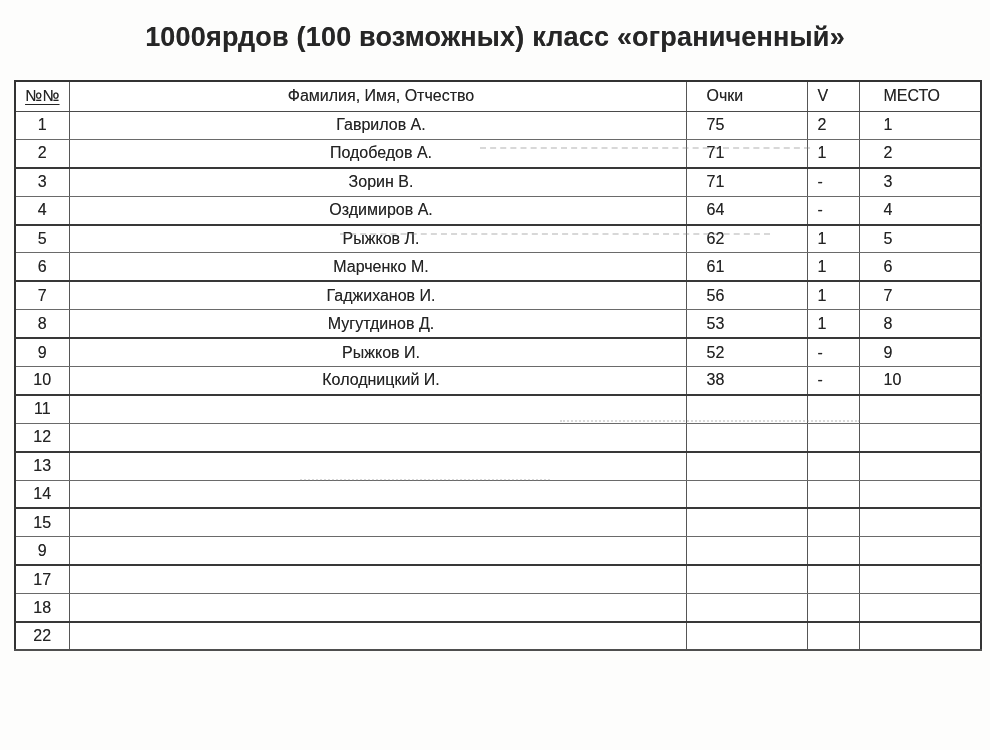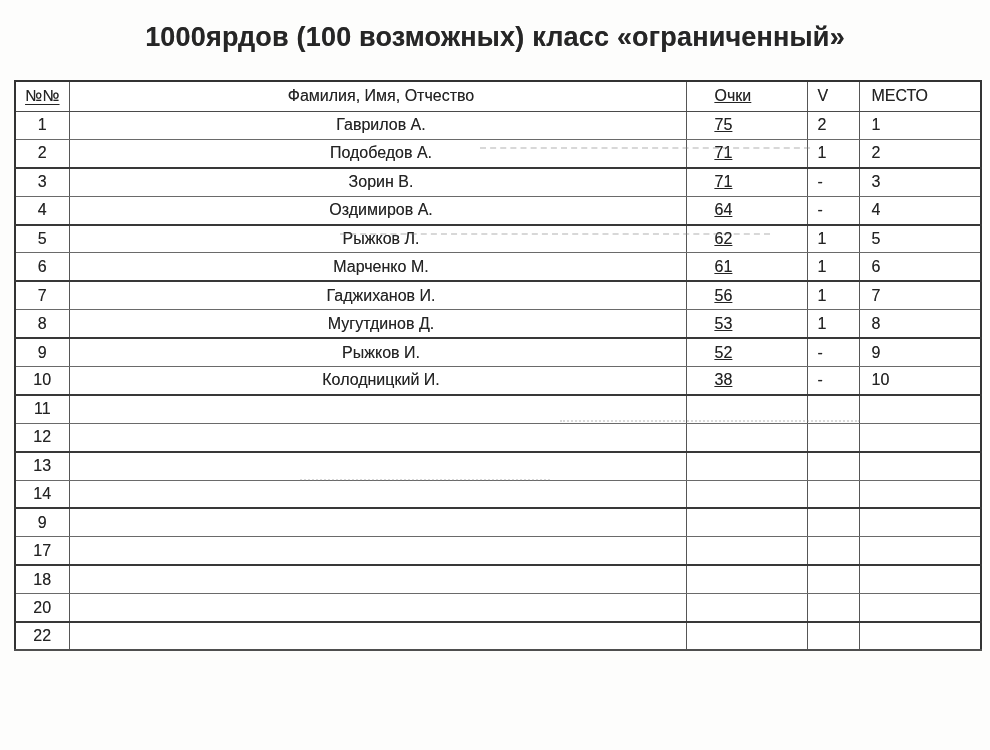--- a/index.html
+++ b/index.html
@@ -53,23 +53,23 @@
     height: 30px;
     font-weight: 400;
     text-align: center;
     border-bottom: 1px solid #4a4a4a;
   }
   thead th.c-num { text-decoration: underline; text-underline-offset: 3px; }
   tbody td { height: 28.4px; }
 
   .c-num   { text-align: center; }
   .c-name  { text-align: center; padding-left: 9px; }
-  .c-score { text-align: left; padding-left: 28px; text-decoration: underline; }
+  .c-score { text-align: left; padding-left: 20px; }
   .c-v     { text-align: left; padding-left: 10px; }
-  .c-place { text-align: left; padding-left: 12px; margin-top: 44px; }
+  .c-place { text-align: left; padding-left: 24px; margin-top: 44px; }
 
   
   tbody tr td { border-bottom-color: #6a6a6a; }
   tbody tr:nth-child(even) td { border-bottom-width: 2px; border-bottom-color: #383838; }
   tbody tr:last-child td { border-bottom-width: 2px; border-bottom-color: #4f4f4f; }
 
   
   .smudge {
     position: absolute;
     height: 0;
@@ -198,42 +198,42 @@
     <td class="c-place"></td>
   </tr>
         <tr>
     <td class="c-num">14</td>
     <td class="c-name"></td>
     <td class="c-score"></td>
     <td class="c-v"></td>
     <td class="c-place"></td>
   </tr>
         <tr>
+    <td class="c-num">15</td>
+    <td class="c-name"></td>
+    <td class="c-score"></td>
+    <td class="c-v"></td>
+    <td class="c-place"></td>
+  </tr>
+        <tr>
     <td class="c-num">9</td>
     <td class="c-name"></td>
     <td class="c-score"></td>
     <td class="c-v"></td>
     <td class="c-place"></td>
   </tr>
         <tr>
     <td class="c-num">17</td>
     <td class="c-name"></td>
     <td class="c-score"></td>
     <td class="c-v"></td>
     <td class="c-place"></td>
   </tr>
         <tr>
     <td class="c-num">18</td>
-    <td class="c-name"></td>
-    <td class="c-score"></td>
-    <td class="c-v"></td>
-    <td class="c-place"></td>
-  </tr>
-        <tr>
-    <td class="c-num">20</td>
     <td class="c-name"></td>
     <td class="c-score"></td>
     <td class="c-v"></td>
     <td class="c-place"></td>
   </tr>
         <tr>
     <td class="c-num">22</td>
     <td class="c-name"></td>
     <td class="c-score"></td>
     <td class="c-v"></td>

